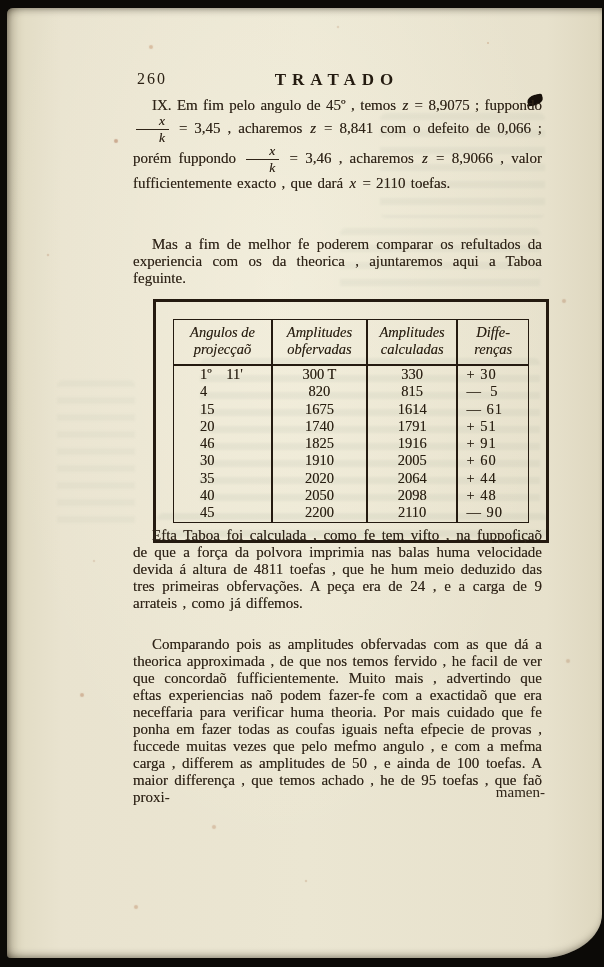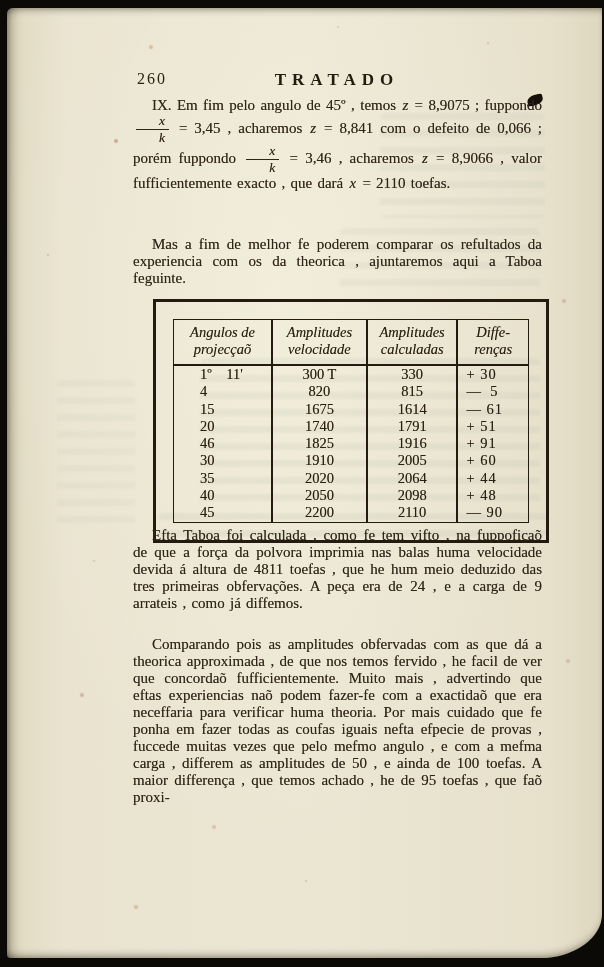--- a/index.html
+++ b/index.html
@@ -90,21 +90,21 @@
 
     <div class="blot"></div>
 
     <p class="para p-ix"><span>IX.  Em fim pelo angulo de 45º , temos </span><span class="var">z</span><span> = 8,9075 ; fuppondo </span><span class="frac"><span class="fnum">x</span><span class="fden">k</span></span><span> = 3,45 , acharemos </span><span class="var">z</span><span> = 8,841 com o defeito de 0,066 ; porém fuppondo </span><span class="frac"><span class="fnum">x</span><span class="fden">k</span></span><span> = 3,46 , acharemos </span><span class="var">z</span><span> = 8,9066 , valor fufficientemente exacto , que dará </span><span class="var">x</span><span> = 2110 toefas.</span></p>
 
     <p class="para p-2">Mas a fim de melhor fe poderem comparar os refultados da experiencia com os da theorica , ajuntaremos aqui a Taboa feguinte.</p>
 
     <div class="taboa">
       <div class="taboa-inner">
         <div class="cell th"><span>Angulos de</span><br><span>projecçaõ</span></div>
-        <div class="cell th col-b"><span>Amplitudes</span><br><span>velocidade</span></div>
+        <div class="cell th col-b"><span>Amplitudes</span><br><span>obfervadas</span></div>
         <div class="cell th col-b"><span>Amplitudes</span><br><span>calculadas</span></div>
         <div class="cell th col-b"><span>Diffe-</span><br><span>renças</span></div>
 
         <div class="cell c0">1º 11'</div>
         <div class="cell c1 col-b">300 T</div>
         <div class="cell c2 col-b">330</div>
         <div class="cell c3 col-b">+ 30</div>
 
         <div class="cell c0">4</div>
         <div class="cell c1 col-b">820</div>
@@ -144,14 +144,15 @@
         <div class="cell c0">45</div>
         <div class="cell c1 col-b">2200</div>
         <div class="cell c2 col-b">2110</div>
         <div class="cell c3 col-b">— 90</div>
       </div>
     </div>
 
     <p class="para p-3">Efta Taboa foi calculada , como fe tem vifto , na fuppofiçaõ de que a força da polvora imprimia nas balas huma velocidade devida á altura de 4811 toefas , que he hum meio deduzido das tres primeiras obfervações. A peça era de 24 , e a carga de 9 arrateis , como já diffemos.</p>
     <p class="para p-4">Comparando pois as amplitudes obfervadas com as que dá a theorica approximada , de que nos temos fervido , he facil de ver que concordaõ fufficientemente. Muito mais , advertindo que eftas experiencias naõ podem fazer-fe com a exactidaõ que era neceffaria para verificar huma theoria. Por mais cuidado que fe ponha em fazer todas as coufas iguais nefta efpecie de provas , fuccede muitas vezes que pelo mefmo angulo , e com a mefma carga , differem as amplitudes de 50 , e ainda de 100 toefas. A maior differença , que temos achado , he de 95 toefas , que faõ proxi-</p>
 
+    <div class="catchword">mamen-</div>
   </div>
 </div>
 
 </body></html>

